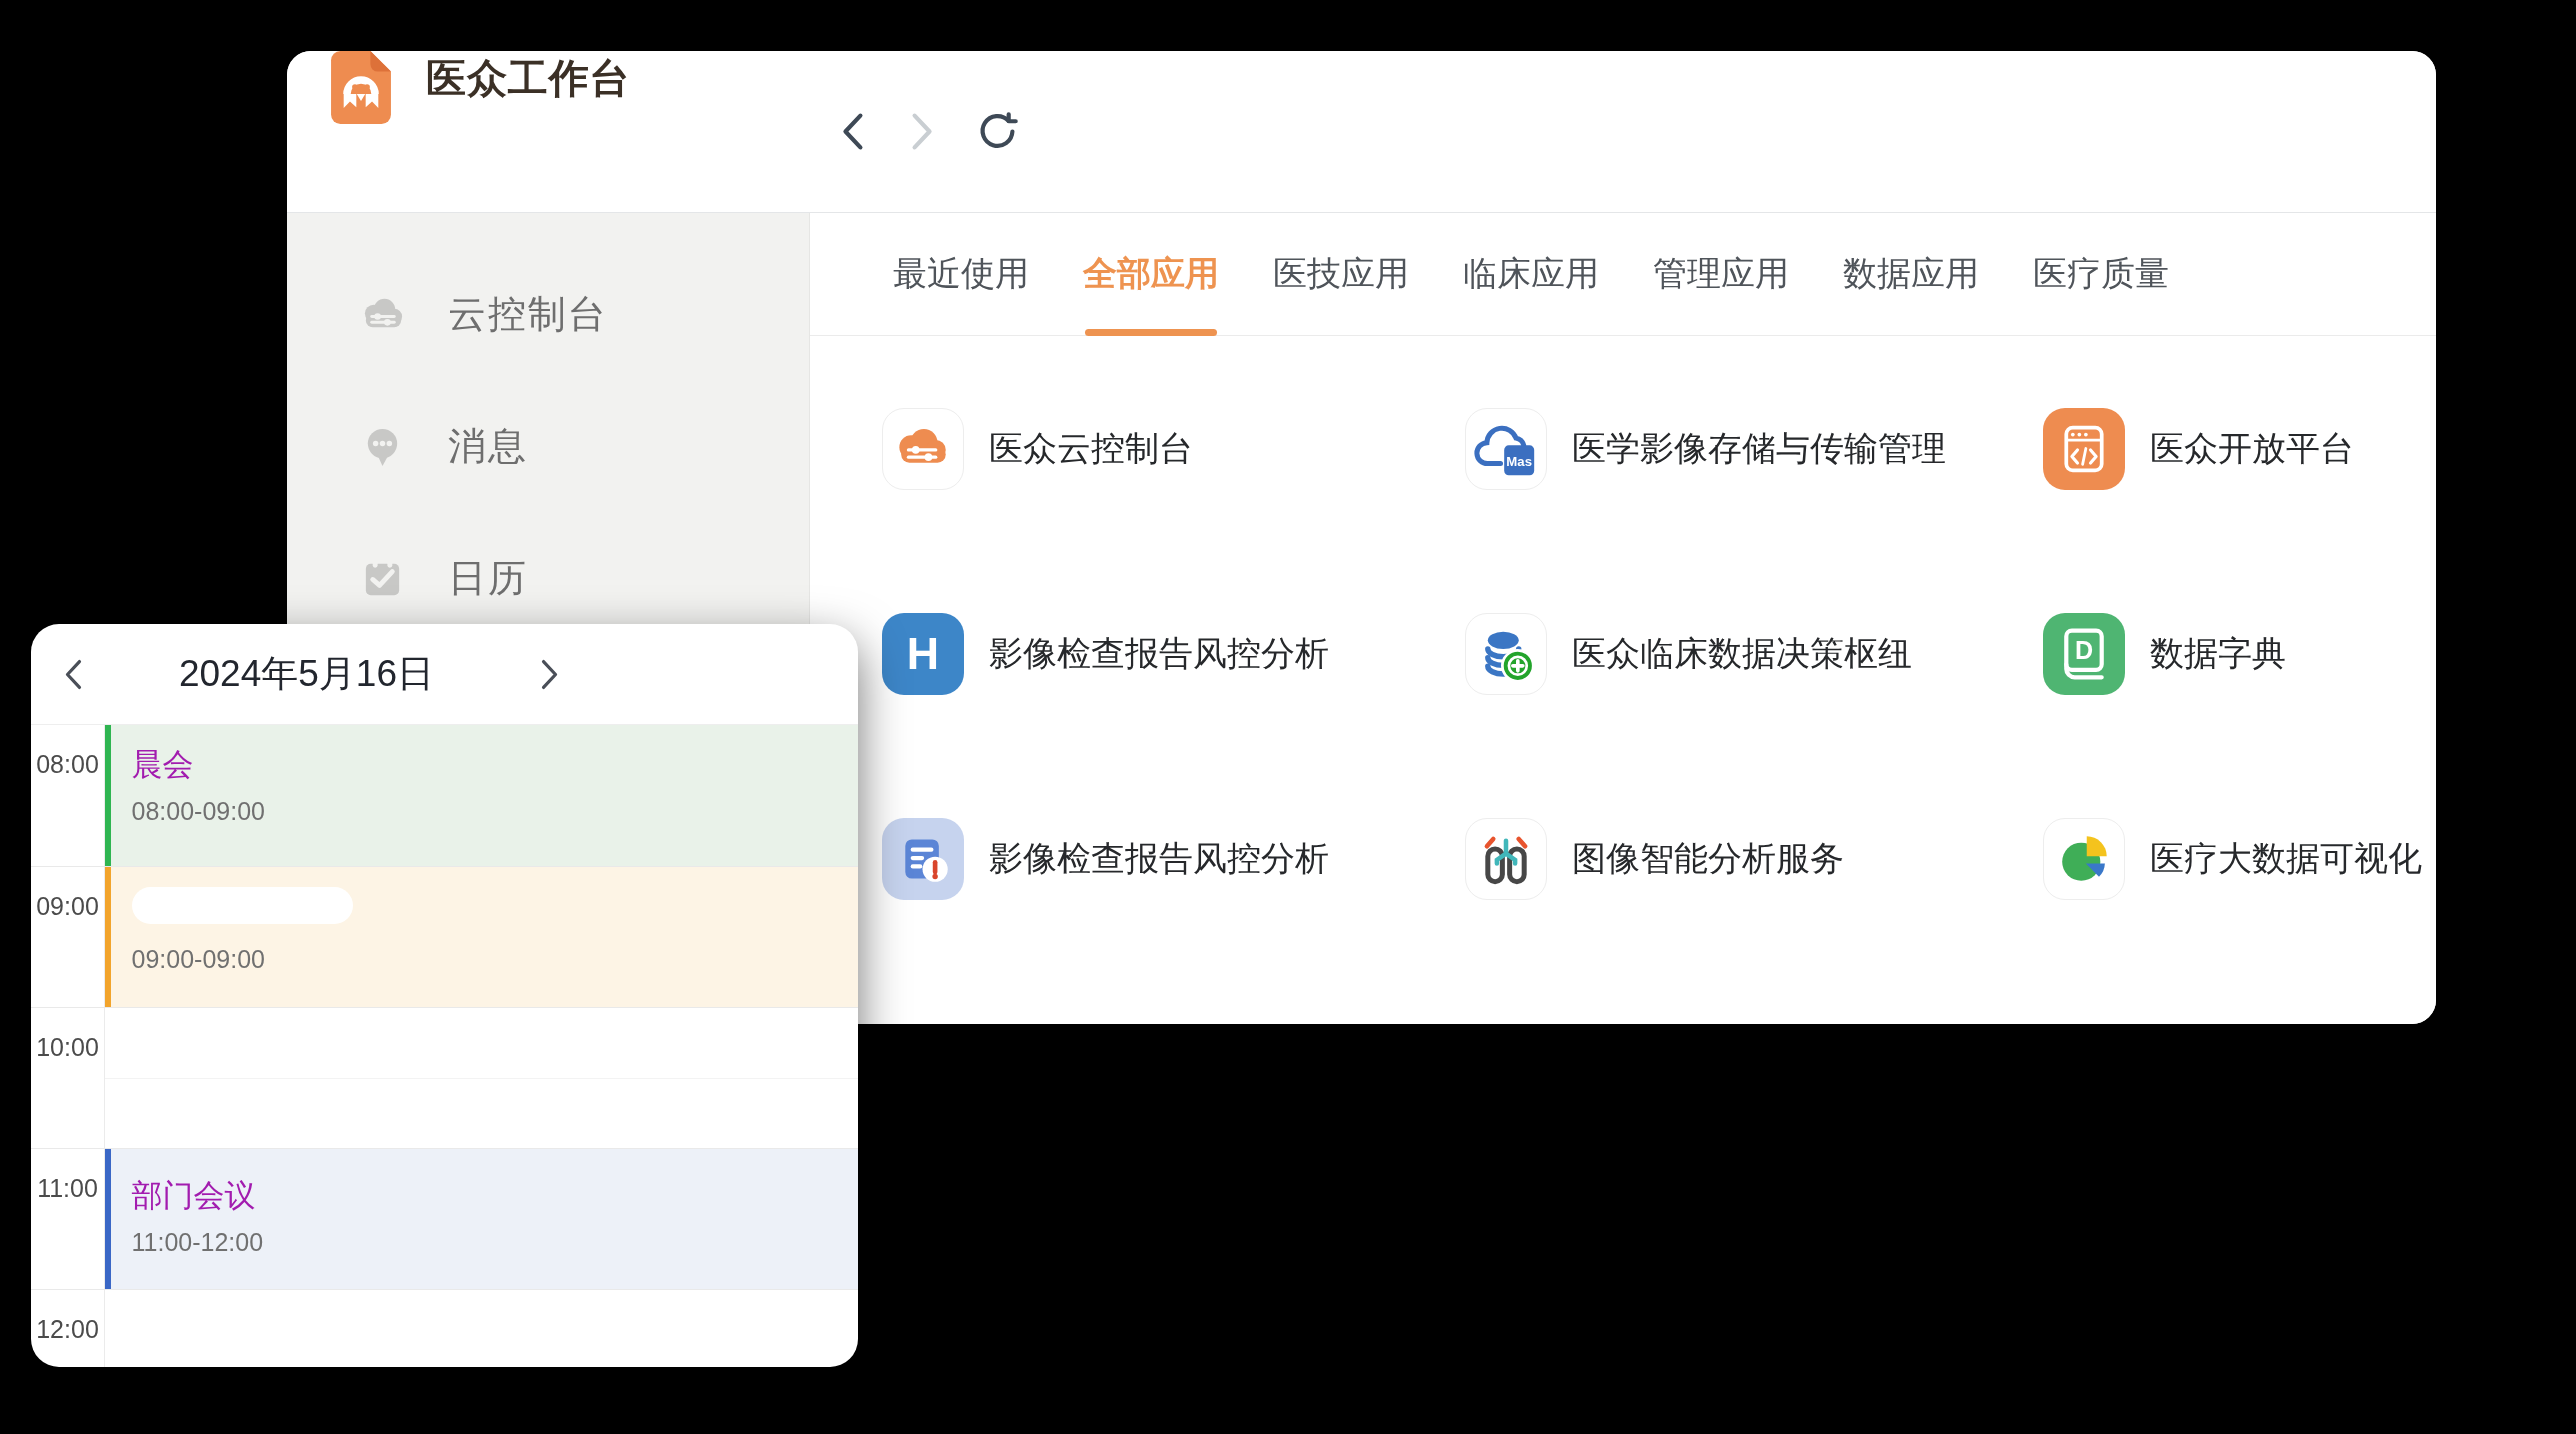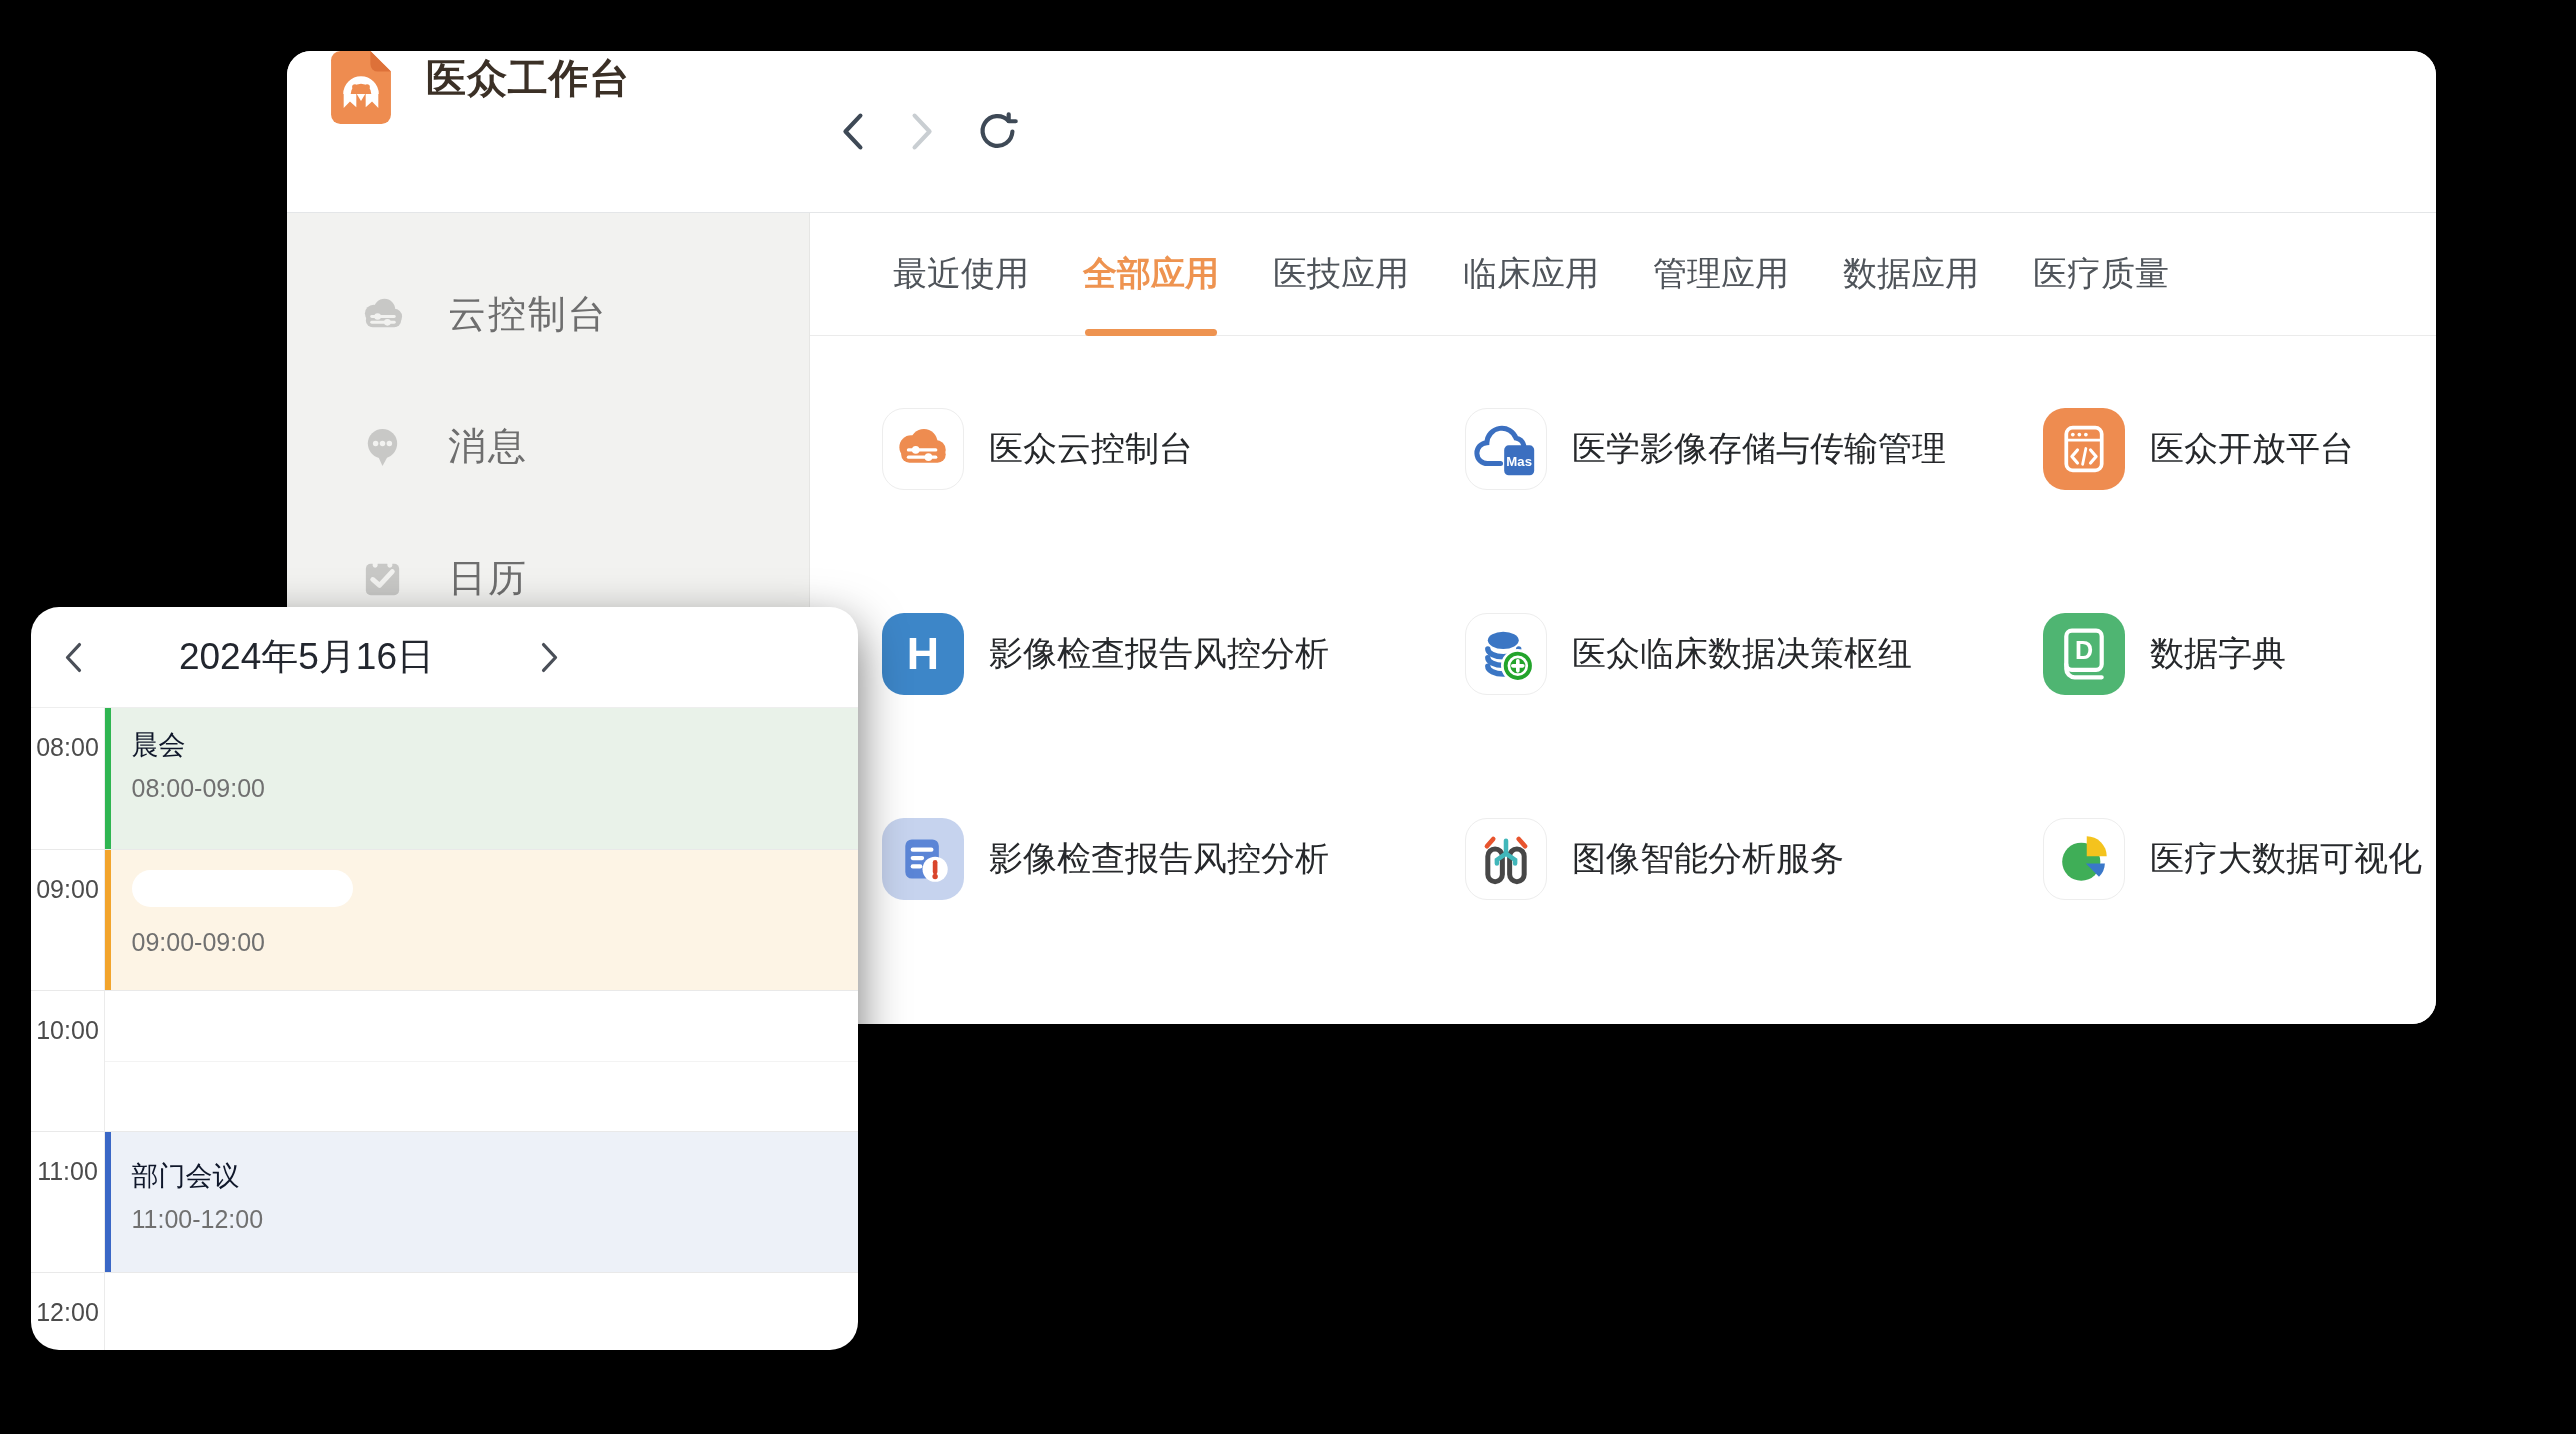--- a/index.html
+++ b/index.html
@@ -37,38 +37,38 @@
   .tab .underline{position:absolute;left:1.9px;right:1.9px;bottom:-0.9px;height:7.4px;border-radius:3.7px;background:#ee9350;}
 
   .app-grid{display:grid;grid-template-columns:583px 578px auto;padding:72px 0 0 72px;}
   .app-cell{height:205px;display:flex;align-items:flex-start;cursor:pointer;}
   .app-cell .pair{display:flex;align-items:center;}
   .tile{width:82px;height:82px;border-radius:22px;flex:none;display:flex;align-items:center;justify-content:center;box-sizing:border-box;}
   .tile.white{background:#fff;border:1.9px solid #ededed;}
   .app-name{margin-left:25px;font-size:34px;font-weight:500;color:#26282b;white-space:nowrap;}
 
   
-  .calendar{position:absolute;left:31px;top:607px;width:827px;height:743px;background:#fff;
+  .calendar{position:absolute;left:31px;top:624px;width:827px;height:743px;background:#fff;
             border-radius:28px;overflow:hidden;z-index:5;box-shadow:0 17px 47px rgba(0,0,0,.55);}
   .cal-header{height:101px;display:flex;align-items:center;border-bottom:0.9px solid #eeeeee;box-sizing:border-box;}
   .cal-nav{width:32px;height:41px;display:flex;align-items:center;justify-content:center;color:#4a4f58;cursor:pointer;}
   .cal-nav.prev{margin-left:26px;}
   .cal-nav.next{margin-left:86px;}
   .cal-date{margin-left:76px;width:283px;text-align:center;font-size:37px;font-weight:500;color:#22262e;}
 
   .cal-grid{position:relative;}
   .cal-row{height:141px;display:flex;border-top:0.9px solid #e9e9e9;box-sizing:border-box;}
   .cal-row:first-child{border-top:none;}
   .gutter{width:74px;flex:none;border-right:0.9px solid #ebebeb;box-sizing:border-box;
           text-align:center;padding-top:25px;font-size:25px;color:#4b4b4b;}
   .slot{flex:1;position:relative;}
   .slot .half-line{position:absolute;left:0;right:0;top:70px;height:0.9px;background:#f3f3f3;}
   .event{position:absolute;inset:0;border-left:6.5px solid;box-sizing:border-box;
          padding:18.6px 0 0 20.5px;cursor:pointer;}
-  .event .ev-title{font-size:27px;font-weight:500;color:#0f172a;}
+  .event .ev-title{font-size:31px;font-weight:500;color:#a21caf;}
   .event .ev-time{font-size:25px;color:#707070;margin-top:11.2px;}
   .event.green{background:#e9f2e9;border-color:#2fb551;}
   .event.orange{background:#fdf4e5;border-color:#f2a42c;}
   .event.blue{background:#edf1f8;border-color:#3a67c6;}
   .redact-pill{width:221px;height:37px;border-radius:18.6px;background:#fff;margin-top:1.9px;}
   .event.orange .ev-time{margin-top:20.5px;}
   .event.blue{padding-top:26px;}
 
   svg{display:block;}
 </style>

